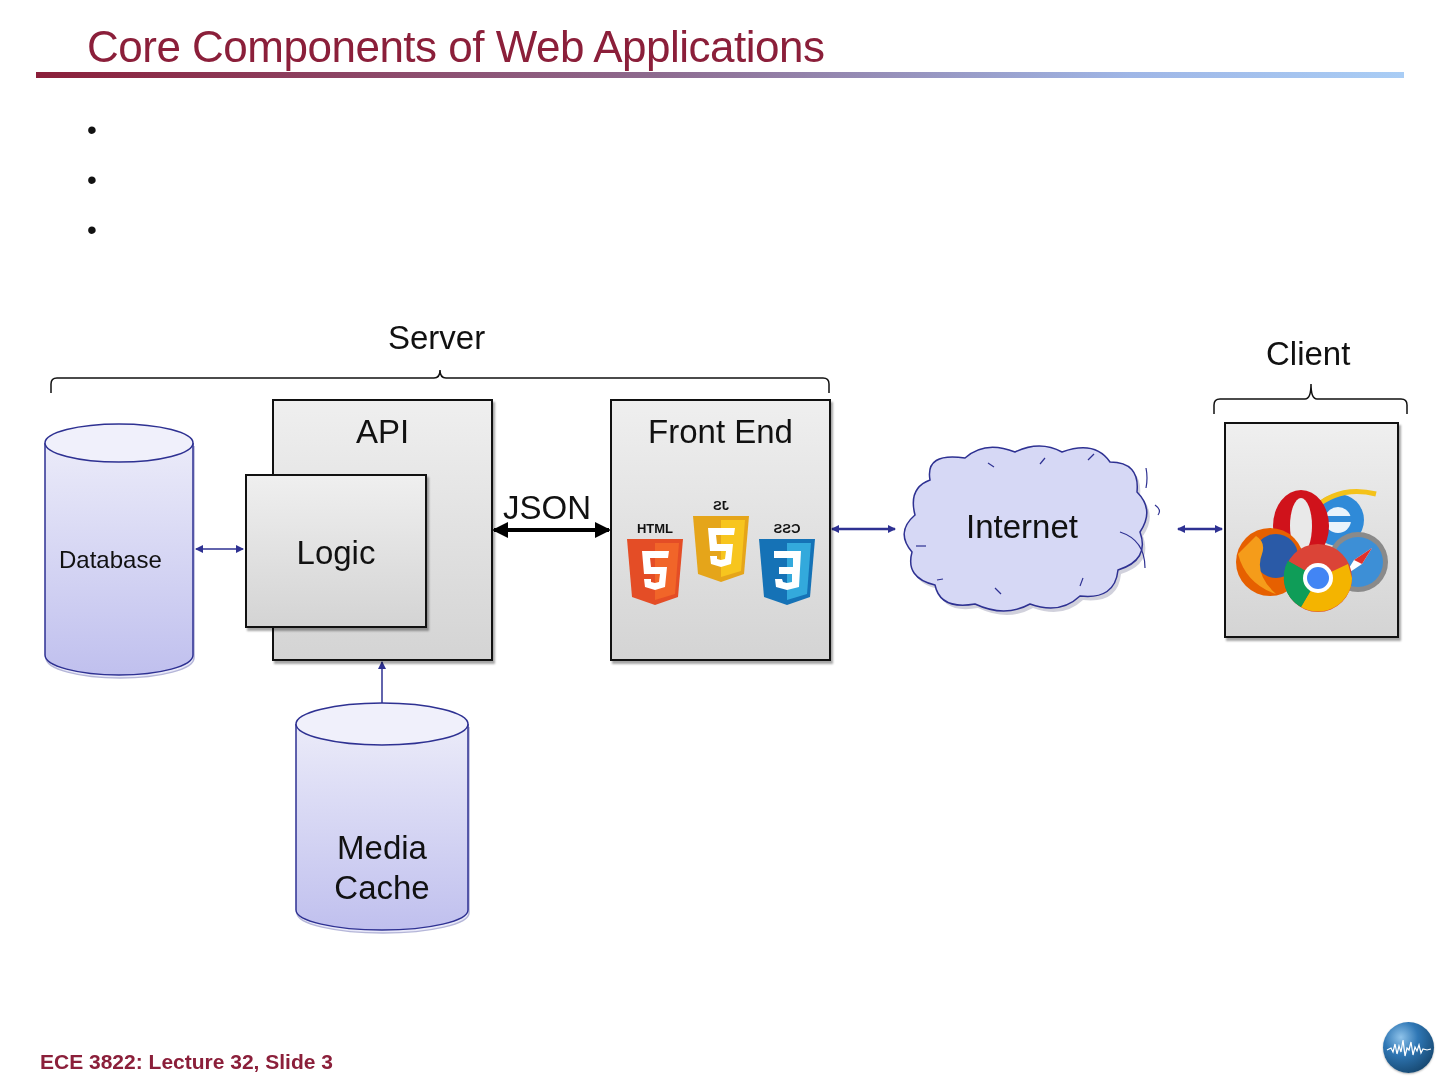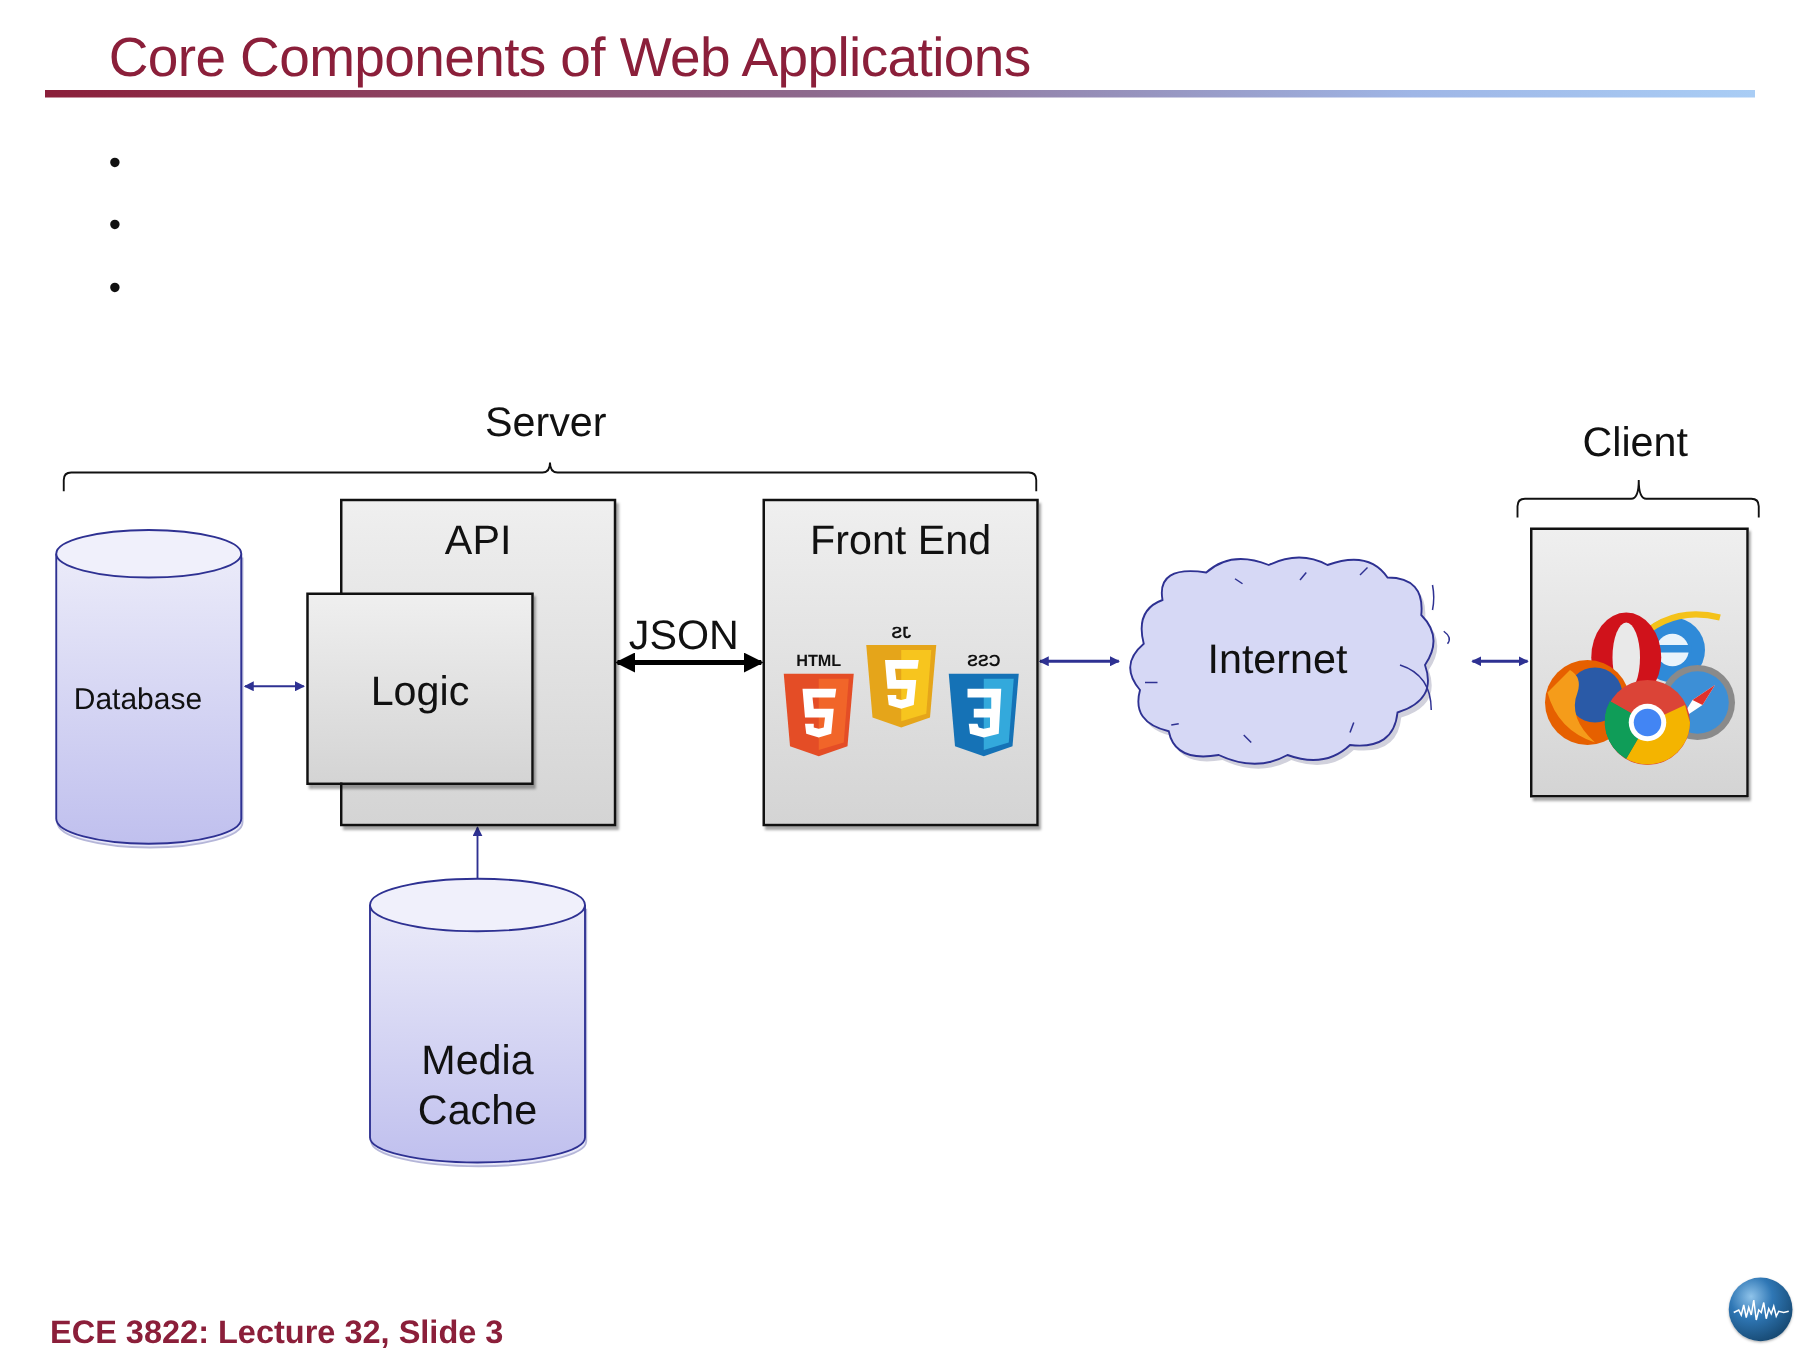--- a/index.html
+++ b/index.html
@@ -6,21 +6,21 @@
   body { width:1440px; height:1080px; position:relative; overflow:hidden; font-family:"Liberation Sans", sans-serif; }
   .title { position:absolute; left:87px; top:22px; font-size:44px; font-weight:normal; color:#8b1f3a; letter-spacing:-0.5px; }
   .title-bar { position:absolute; left:36px; top:72px; width:1368px; height:6px; background:linear-gradient(to right,#8b1f3a 0%, #8d6a8e 45%, #9fb6e6 80%, #a9cdf5 100%); }
   .bullets { position:absolute; left:87px; top:116px; margin:0; padding:0; list-style:none; }
   .bullets li { font-size:31px; color:#111; height:50px; position:relative; padding-left:54px; }
   .bullets li .dot { position:absolute; left:0; top:-2px; font-size:28px; }
   .lbl { position:absolute; color:#111; white-space:nowrap; }
   .box { position:absolute; border:2px solid #111; background:linear-gradient(#efefef,#d4d4d4); box-shadow:2px 3px 2px rgba(0,0,0,0.35); }
   .box-title { position:absolute; left:0; right:0; text-align:center; font-size:33px; color:#111; }
   svg { position:absolute; left:0; top:0; }
-  .footer { position:absolute; left:40px; top:1050px; font-size:26px; font-weight:bold; color:#8b1f3a; }
+  .footer { position:absolute; left:40px; top:1050px; font-size:21px; font-weight:bold; color:#8b1f3a; }
   .logo { position:absolute; left:1383px; top:1022px; width:51px; height:51px; border-radius:50%;
           background:radial-gradient(circle at 35% 30%, #8fc3ea 0%, #2f77b5 35%, #16476f 80%, #0c2c47 100%); box-shadow:0 1px 2px rgba(0,0,0,0.3); }
 </style>
 </head>
 <body>
 
 <div class="title">Core Components of Web Applications</div>
 <div class="title-bar"></div>
 
 <ul class="bullets">

